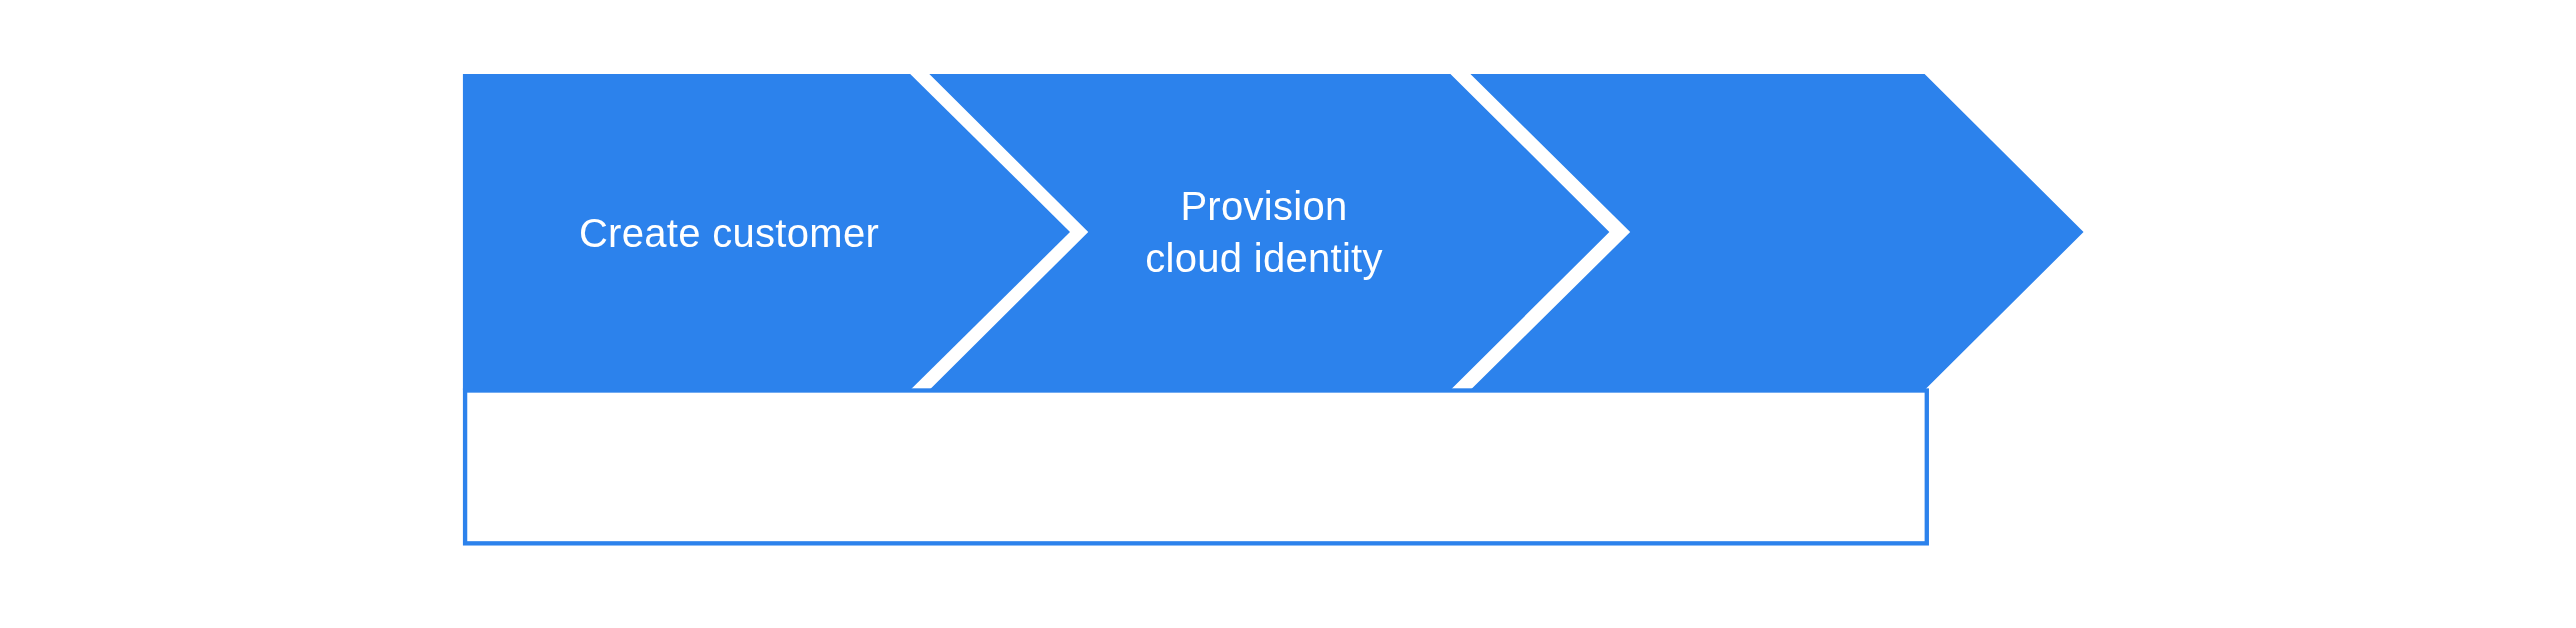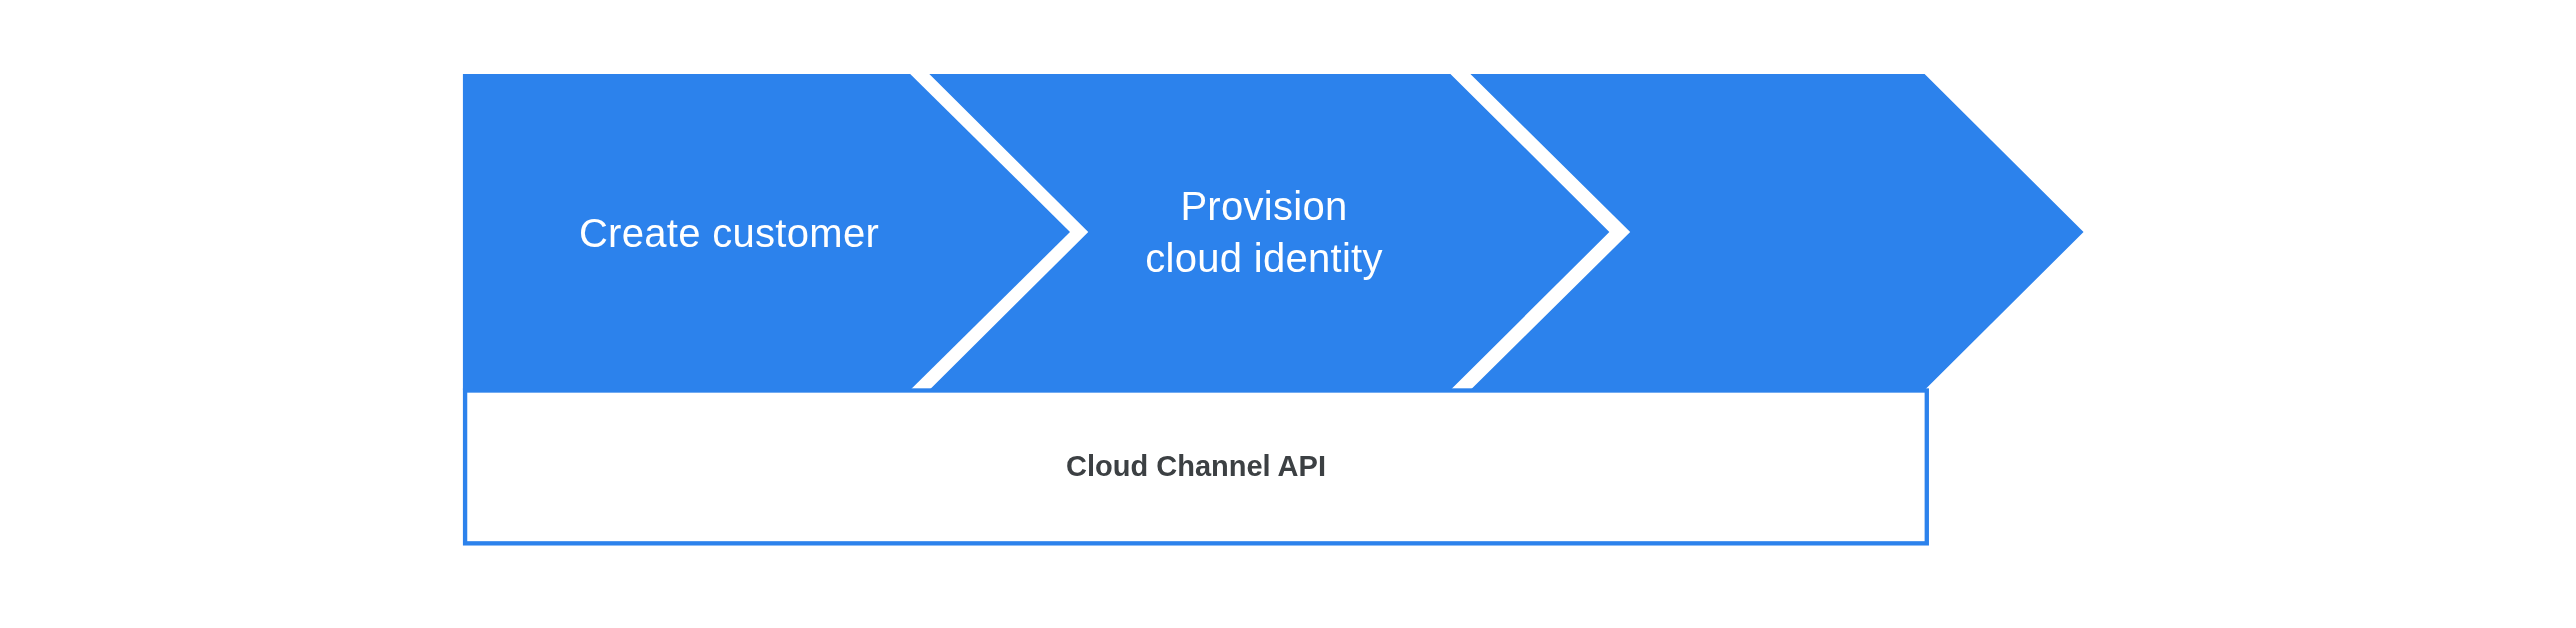--- a/index.html
+++ b/index.html
@@ -63,16 +63,15 @@
 
     <polygon points="1693,85 2216,85 2399,267 2216,449 1693,449 1877,267" fill="#2C82EC"></polygon>
   </svg>
 
   <div class="step-label step-1">Create customer</div>
 
   <div class="step-label step-2">Provision
 cloud identity</div>
 
 
-  <div class="api-label">Cloud Channel API</div>
 
 </div>
 
 
 </body></html>

